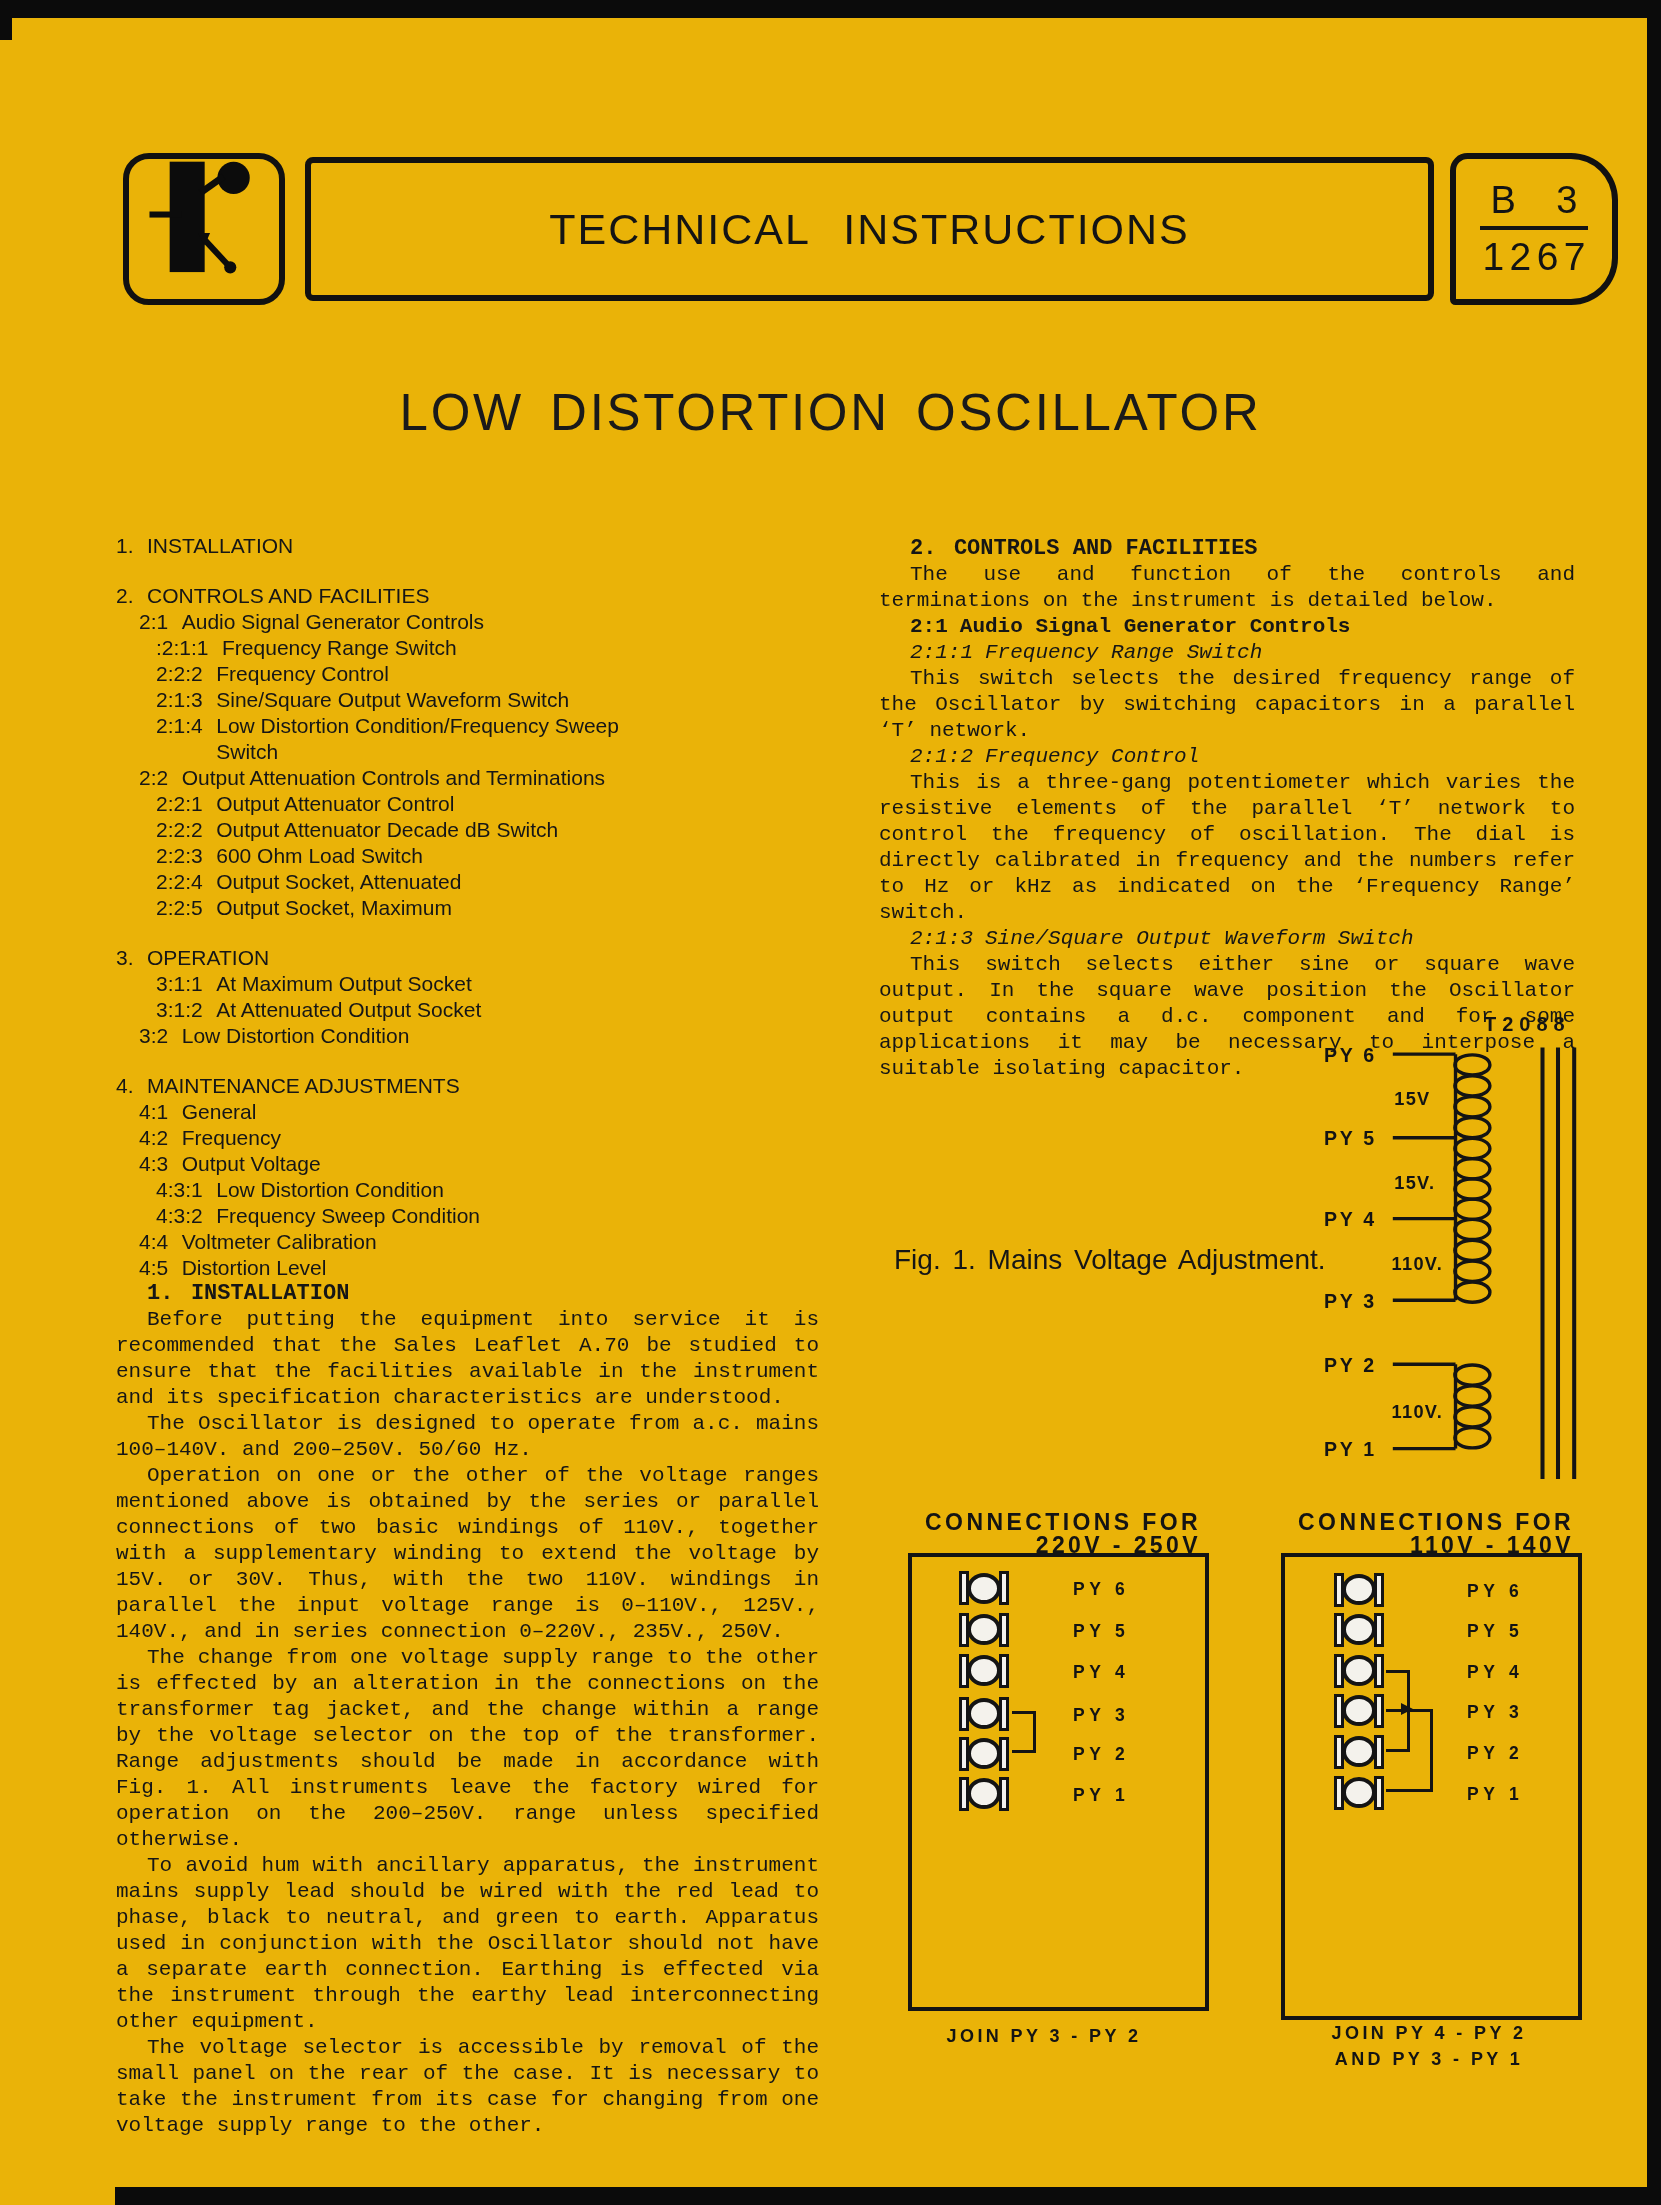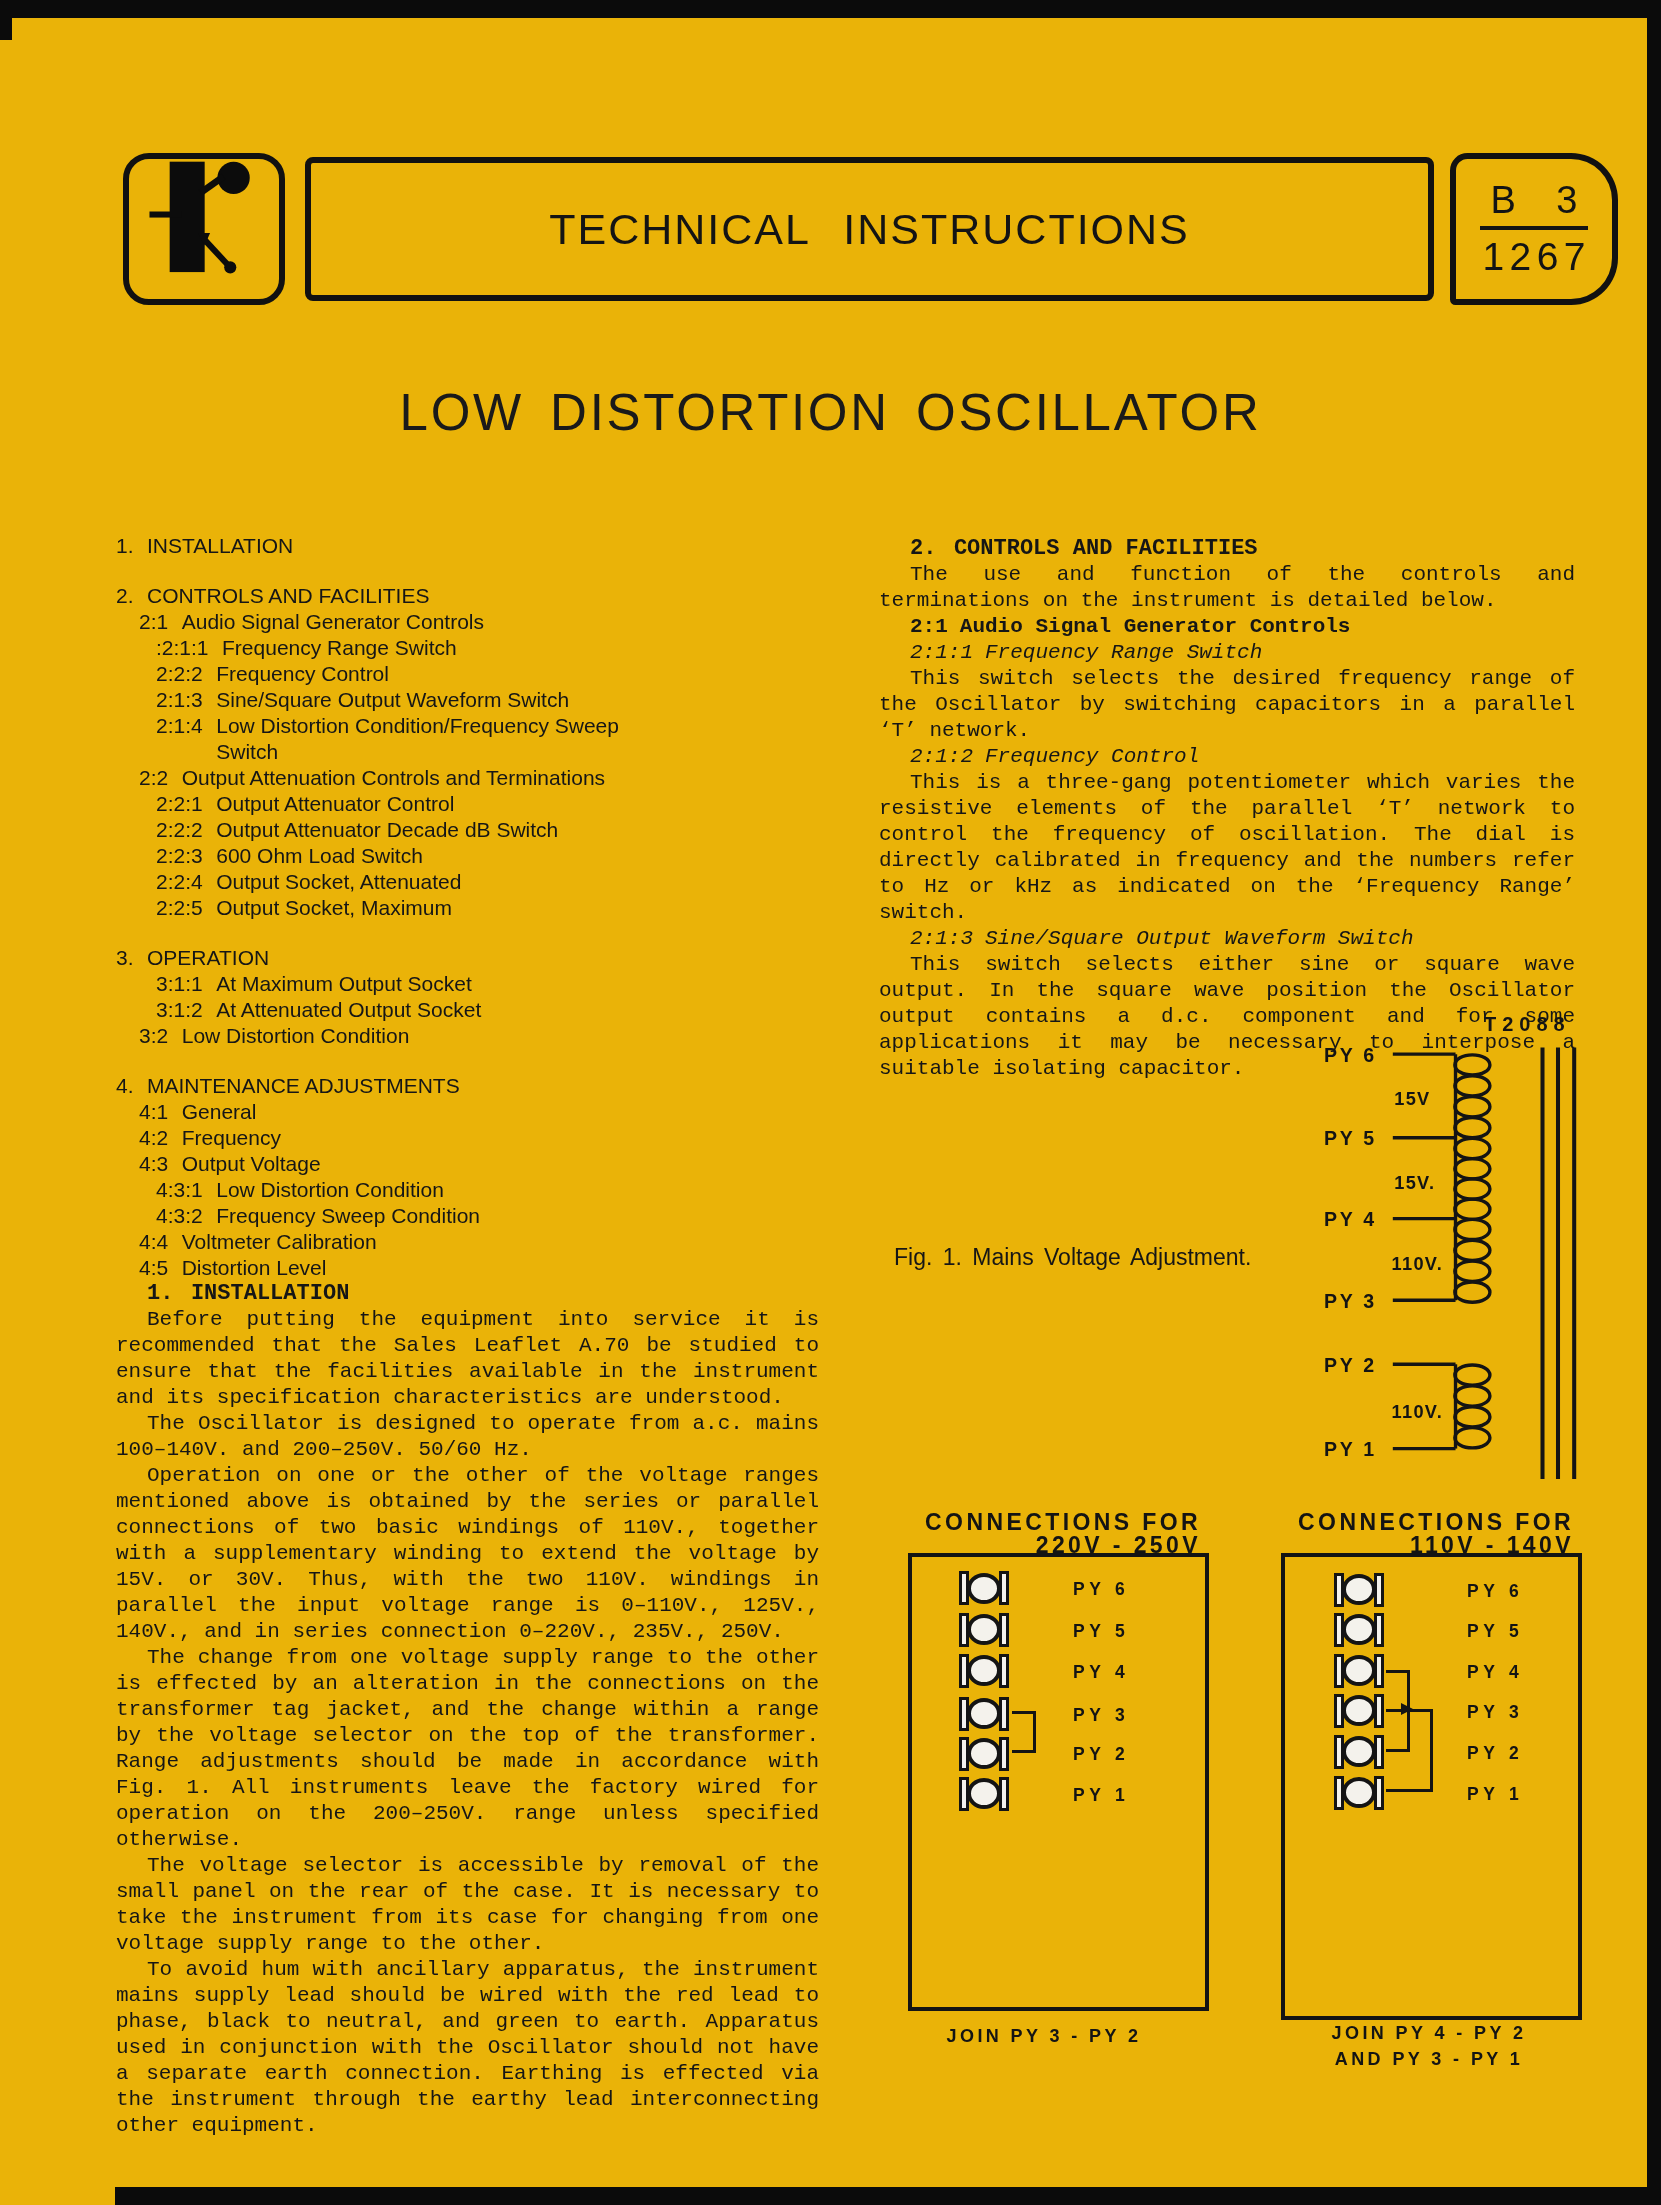--- a/index.html
+++ b/index.html
@@ -55,21 +55,21 @@
   .body-text p{margin:0;text-align:justify;text-indent:31px;font-family:Liberation Mono, monospace;}
   .install-head{margin-top:24px;}
   .sub-bold{font-weight:bold;margin:0;}
   .sub-bold .hnum{margin-right:12px;}
   .sub-italic{font-style:italic;margin:0;}
   .sub-italic .hnum{margin-right:12px;}
 
   
   .part-label{position:absolute;left:1484px;top:1013px;font-size:20px;font-weight:bold;letter-spacing:6px;color:#141414;}
   .fig1-svg{position:absolute;left:1278px;top:1042px;}
-  .fig-caption{position:absolute;left:894px;top:1244px;font-size:23px;color:#161616;word-spacing:4px;}
+  .fig-caption{position:absolute;left:894px;top:1244px;font-size:28px;color:#161616;word-spacing:4px;}
 
   
   .conn-title{position:absolute;width:293px;text-align:right;font-size:23px;font-weight:bold;
     letter-spacing:3.4px;line-height:23px;color:#141414;}
   .conn-box{position:absolute;width:293px;border:4px solid #141414;background:transparent;}
   .tagrow-label{position:absolute;font-size:17.5px;font-weight:bold;letter-spacing:4.7px;color:#141414;}
   .tag{position:absolute;display:flex;align-items:center;height:35px;}
   .tag .barframe{width:10px;height:34px;border:3.4px solid #141414;box-sizing:border-box;background:#f4f2ec;}
   .tag .ell{width:34px;height:31px;border:4px solid #141414;border-radius:50%;margin:0 -2px;background:#f4f2ec;box-sizing:border-box;}
   .jumper{position:absolute;border:3.4px solid #141414;border-left:none;box-sizing:border-box;}
@@ -215,22 +215,22 @@
           <span class="toc-label">Distortion Level</span>
         </div>
     </div>
 
     <div class="body-text">
       <p class="sec-heading install-head"><span class="hnum">1.</span><span>INSTALLATION</span></p>
       <p>Before putting the equipment into service it is recommended that the Sales Leaflet A.70 be studied to ensure that the facilities available in the instrument and its specification characteristics are understood.</p>
       <p>The Oscillator is designed to operate from a.c. mains 100–140V. and 200–250V. 50/60 Hz.</p>
       <p>Operation on one or the other of the voltage ranges mentioned above is obtained by the series or parallel connections of two basic windings of 110V., together with a supplementary winding to extend the voltage by 15V. or 30V. Thus, with the two 110V. windings in parallel the input voltage range is 0–110V., 125V., 140V., and in series connection 0–220V., 235V., 250V.</p>
       <p>The change from one voltage supply range to the other is effected by an alteration in the connections on the transformer tag jacket, and the change within a range by the voltage selector on the top of the transformer. Range adjustments should be made in accordance with Fig. 1. All instruments leave the factory wired for operation on the 200–250V. range unless specified otherwise.</p>
+      <p>To avoid hum with ancillary apparatus, the instrument mains supply lead should be wired with the red lead to phase, black to neutral, and green to earth. Apparatus used in conjunction with the Oscillator should not have a separate earth connection. Earthing is effected via the instrument through the earthy lead interconnecting other equipment.</p>
       <p>The voltage selector is accessible by removal of the small panel on the rear of the case. It is necessary to take the instrument from its case for changing from one voltage supply range to the other.</p>
-      <p>To avoid hum with ancillary apparatus, the instrument mains supply lead should be wired with the red lead to phase, black to neutral, and green to earth. Apparatus used in conjunction with the Oscillator should not have a separate earth connection. Earthing is effected via the instrument through the earthy lead interconnecting other equipment.</p>
     </div>
   </div>
 
   <div class="col col-right body-text">
     <p class="sec-heading"><span class="hnum">2.</span><span>CONTROLS AND FACILITIES</span></p>
     <p>The use and function of the controls and terminations on the instrument is detailed below.</p>
     <p class="sub-bold"><span class="hnum">2:1</span><span>Audio Signal Generator Controls</span></p>
 
     <p class="sub-italic"><span class="hnum">2:1:1</span><span>Frequency Range Switch</span></p>
     <p>This switch selects the desired frequency range of the Oscillator by switching capacitors in a parallel ‘T’ network.</p>

